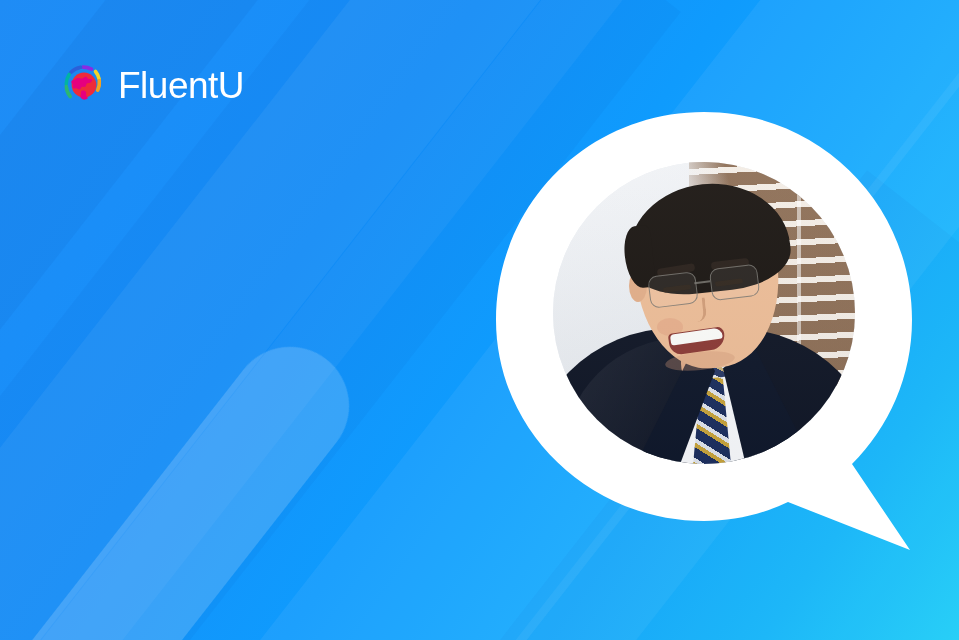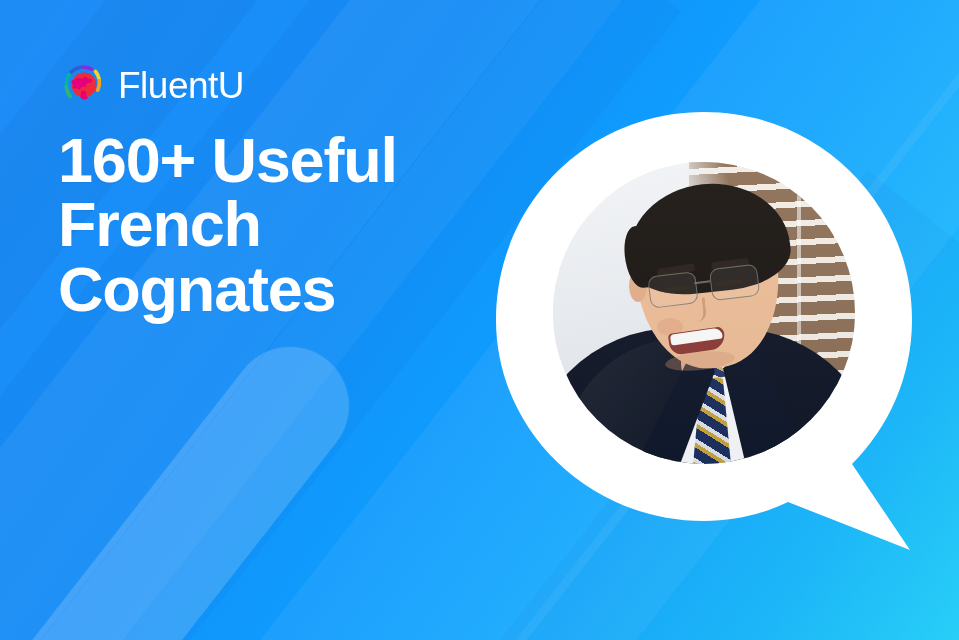--- a/index.html
+++ b/index.html
@@ -329,23 +329,20 @@
         <circle cx="22" cy="22" r="12.4" fill="#ee2b3a"></circle>
         <path d="M14.6 15.2c2.6-.8 4.1.6 5.6.2 1.6-.4 2.1-2.1 3.9-1.7 1.3.3 1.1 1.9 2.4 2.3 1.3.4 2.4-.6 3.2.3.9 1 .1 2.4-1 3.1-1.4.9-2.9.2-3.9 1.2-.9.9-.3 2.3-1.4 3-1.2.8-2.4-.3-3.6.4-1 .6-.8 2.1-2 2.5-1.4.4-2.3-1-3.6-1.2-1.3-.2-2.6.8-3.3-.2-.7-1 .3-2.2-.1-3.4-.4-1.3-1.9-1.9-1.5-3.2.4-1.4 2.3-1.1 3.6-1.9.9-.6.8-1.1 1.7-1.4z" fill="#e6007e"></path>
         <path d="M20.4 27.6c1.6-.6 3.1.3 3.6 1.6.5 1.3-.2 2.6.3 3.7.4.9 1.5 1.2 1.4 2.2-.1 1-1.3 1.4-2.5 1.5-2.1.2-4-.6-4.6-2-.6-1.5.3-2.8.3-4.1 0-1.1-.2-2.2 1.5-2.9z" fill="#e6007e"></path>
         <circle cx="22" cy="22" r="12.4" fill="none" stroke="#e6007e" stroke-width="0"></circle>
       </g>
       <path d="M22 8.8a13.2 13.2 0 1 0 0 26.4" fill="none" stroke="#e6007e" stroke-width="0"></path>
     </svg>
     <span class="logo-word">FluentU</span>
   </div>
 
-  <div class="headline">160+ Useful
-French
-Cognates</div>
 
   <div class="bubble-wrap">
     <svg class="bubble-svg" width="420" height="450" viewBox="0 0 420 450">
       <path d="M212 2 C 328 2 420 94 420 210 C 420 266 397 317 360 354
                L 418 440 L 296 392
                C 271 404 242 411 212 411
                C 96 411 4 319 4 210
                C 4 94 96 2 212 2 Z" fill="#ffffff"></path>
     </svg>
 

